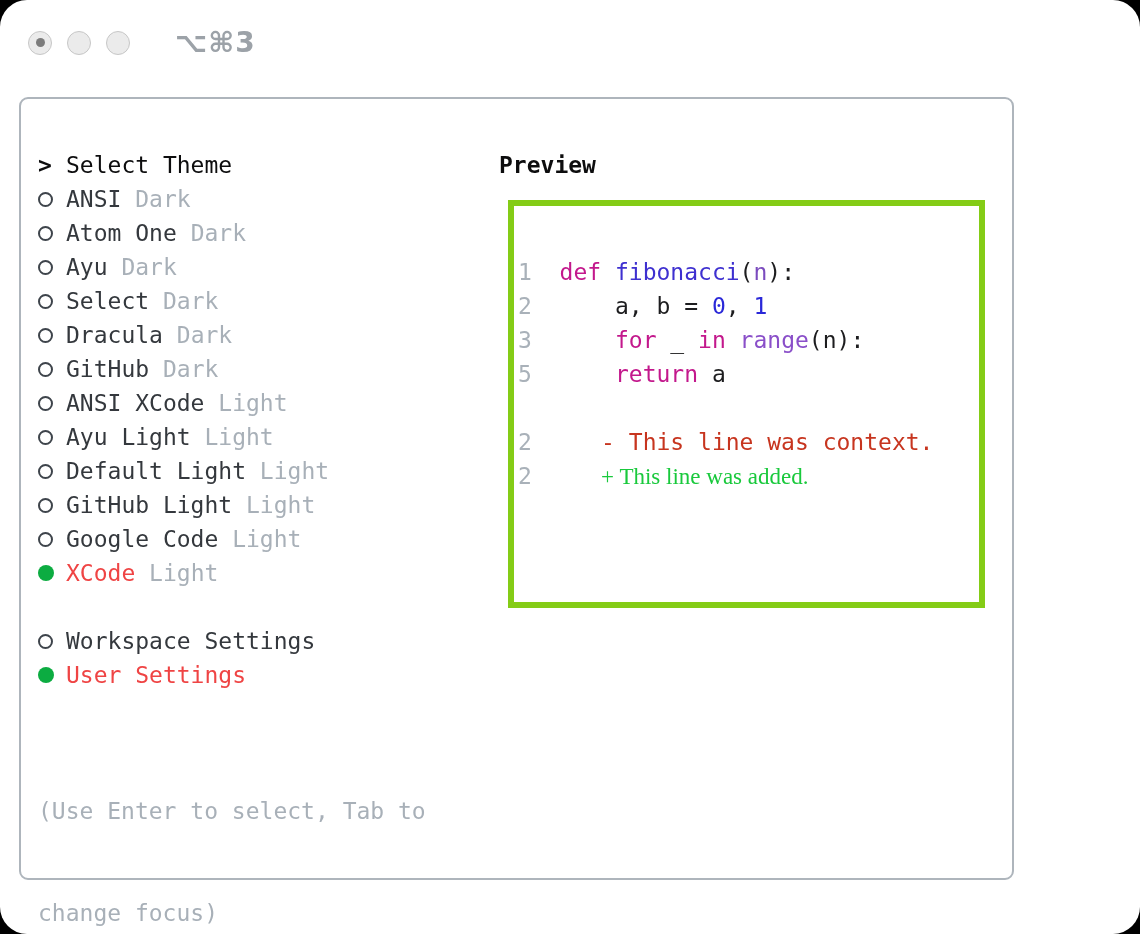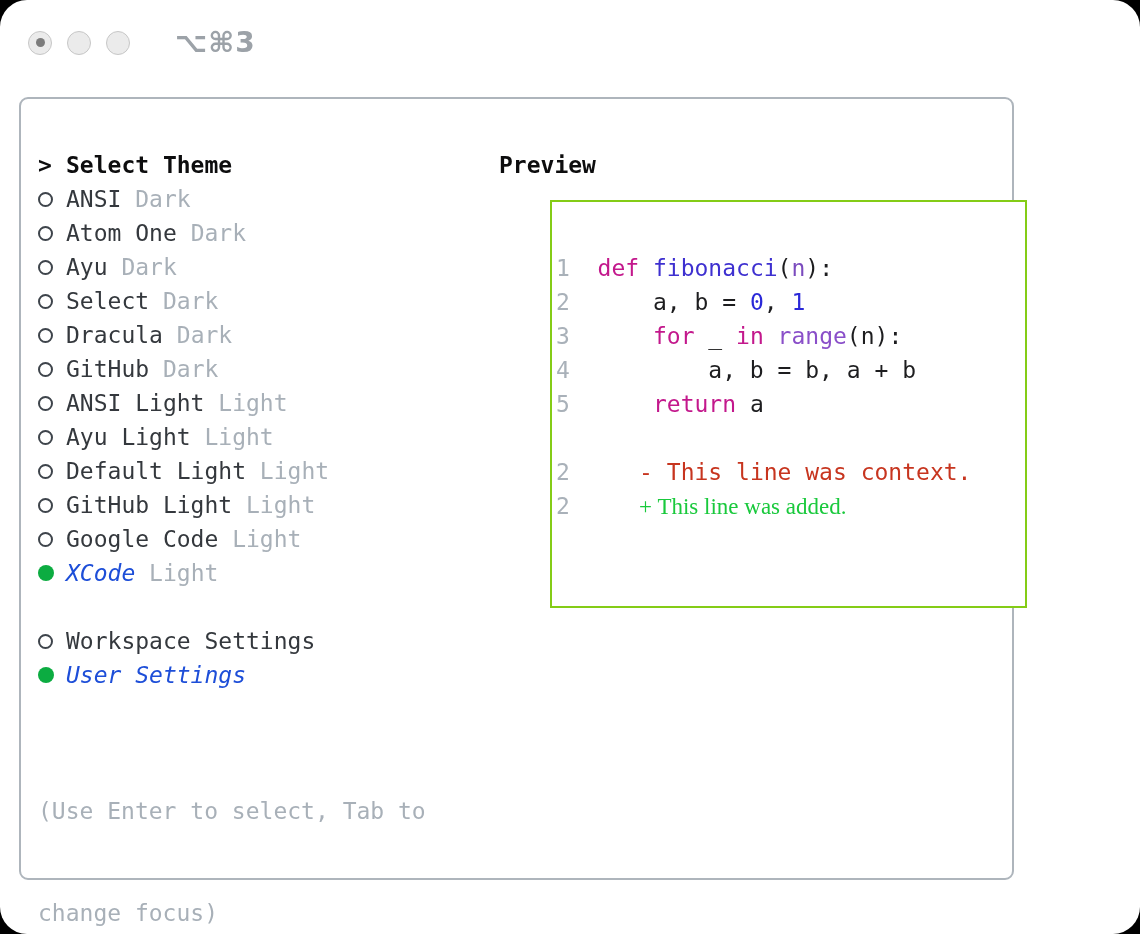--- a/index.html
+++ b/index.html
@@ -47,41 +47,40 @@
   .glyph { width: 28px; flex: 0 0 28px; display: flex; align-items: center; }
   .prefix { font-weight: bold; color: #0d0d0e; }
   .circle-outline {
     width: 15px; height: 15px; border-radius: 50%;
     border: 2px solid #3e444b; background: transparent;
   }
   .circle-filled {
     width: 16px; height: 16px; border-radius: 50%;
     background: #0cac41; border: none;
   }
-  .header-text { font-weight: bold; color: #0d0d0e; }
+  .header-text { font-weight: normal; color: #0d0d0e; }
   .subheader-text { color: #121316; }
   .item-name { color: #34383d; }
-  .item-name.selected { color: #1d4ed8; font-style: italic; }
+  .item-name.selected { color: #ef4444; }
   .item-tag { color: #a8b0b8; }
   .help {
     margin-top: 0; color: #a8b0b8; line-height: 34px; white-space: pre;
   }
 
   
   .preview-title {
     position: absolute; left: 499px; top: 148px; height: 34px;
     font-size: 23px; line-height: 34px; font-weight: bold; color: #0d0d0e;
   }
   .preview-box {
     position: absolute; left: 508px; top: 200px;
     width: 477px; height: 408px;
-    border: 2px solid #84cc16; background: #fff;
+    border: 6px solid #84cc16; background: #fff;
     padding: 49px 4px 16px 4px;
     overflow: hidden;
-    margin-left: 42px;
   }
   .pline {
     height: 34px; line-height: 34px;
     font-size: 23px; white-space: pre; color: #1d1d1f;
   }
 </style>
 </head>
 <body>
 
 <div class="window">
@@ -102,21 +101,21 @@
       <span class="glyph prefix">&gt;</span>
       <span class="header-text">Select Theme</span>
     </div>
     <div id="theme-items">
         <div class="row"><span class="glyph"><span class="circle-outline"></span></span><span class="item-name">ANSI</span><span class="item-tag"> Dark</span></div>
         <div class="row"><span class="glyph"><span class="circle-outline"></span></span><span class="item-name">Atom One</span><span class="item-tag"> Dark</span></div>
         <div class="row"><span class="glyph"><span class="circle-outline"></span></span><span class="item-name">Ayu</span><span class="item-tag"> Dark</span></div>
         <div class="row"><span class="glyph"><span class="circle-outline"></span></span><span class="item-name">Select</span><span class="item-tag"> Dark</span></div>
         <div class="row"><span class="glyph"><span class="circle-outline"></span></span><span class="item-name">Dracula</span><span class="item-tag"> Dark</span></div>
         <div class="row"><span class="glyph"><span class="circle-outline"></span></span><span class="item-name">GitHub</span><span class="item-tag"> Dark</span></div>
-        <div class="row"><span class="glyph"><span class="circle-outline"></span></span><span class="item-name">ANSI Light</span><span class="item-tag"> Light</span></div>
+        <div class="row"><span class="glyph"><span class="circle-outline"></span></span><span class="item-name">ANSI XCode</span><span class="item-tag"> Light</span></div>
         <div class="row"><span class="glyph"><span class="circle-outline"></span></span><span class="item-name">Ayu Light</span><span class="item-tag"> Light</span></div>
         <div class="row"><span class="glyph"><span class="circle-outline"></span></span><span class="item-name">Default Light</span><span class="item-tag"> Light</span></div>
         <div class="row"><span class="glyph"><span class="circle-outline"></span></span><span class="item-name">GitHub Light</span><span class="item-tag"> Light</span></div>
         <div class="row"><span class="glyph"><span class="circle-outline"></span></span><span class="item-name">Google Code</span><span class="item-tag"> Light</span></div>
         <div class="row"><span class="glyph"><span class="circle-filled"></span></span><span class="item-name selected">XCode</span><span class="item-tag"> Light</span></div>
       </div>
     <div class="row"></div>
     <div id="apply-options">
         <div class="row"><span class="glyph"><span class="circle-outline"></span></span><span class="item-name">Workspace Settings</span></div>
         <div class="row"><span class="glyph"><span class="circle-filled"></span></span><span class="item-name selected">User Settings</span></div>
@@ -128,21 +127,20 @@
     </div>
   </div>
 
   <div class="preview-title">Preview</div>
 
   <div class="preview-box">
     <div id="preview-lines">
         <div class="pline"><span style="color: rgb(169, 177, 185);">1</span><span style="color: rgb(29, 29, 31);">  </span><span style="color: rgb(195, 24, 140);">def</span><span style="color: rgb(29, 29, 31);"> </span><span style="color: rgb(62, 48, 208);">fibonacci</span><span style="color: rgb(29, 29, 31);">(</span><span style="color: rgb(123, 75, 190);">n</span><span style="color: rgb(29, 29, 31);">):</span></div>
         <div class="pline"><span style="color: rgb(169, 177, 185);">2</span><span style="color: rgb(29, 29, 31);">      a, b = </span><span style="color: rgb(42, 40, 216);">0</span><span style="color: rgb(29, 29, 31);">, </span><span style="color: rgb(42, 40, 216);">1</span></div>
         <div class="pline"><span style="color: rgb(169, 177, 185);">3</span><span style="color: rgb(29, 29, 31);">      </span><span style="color: rgb(195, 24, 140);">for</span><span style="color: rgb(29, 29, 31);"> _ </span><span style="color: rgb(195, 24, 140);">in</span><span style="color: rgb(29, 29, 31);"> </span><span style="color: rgb(138, 79, 201);">range</span><span style="color: rgb(29, 29, 31);">(n):</span></div>
-        <div class="pline"><span style="color: rgb(169, 177, 185);">4</span><span style="color: rgb(29, 29, 31);">          a, b = b, a + b</span></div>
         <div class="pline"><span style="color: rgb(169, 177, 185);">5</span><span style="color: rgb(29, 29, 31);">      </span><span style="color: rgb(195, 24, 140);">return</span><span style="color: rgb(29, 29, 31);"> a</span></div>
         <div class="pline"><span style="color: rgb(169, 177, 185);"></span></div>
         <div class="pline"><span style="color: rgb(169, 177, 185);">2</span><span style="color: rgb(29, 29, 31);">     </span><span style="color: rgb(199, 53, 31);">- This line was context.</span></div>
         <div class="pline"><span style="color: rgb(169, 177, 185);">2</span><span style="color: rgb(29, 29, 31);">     </span><span style="color: rgb(25, 201, 60); font-family: Liberation Serif, serif;">+ This line was added.</span></div>
       </div>
   </div>
 
 </div>
 
 </body></html>

